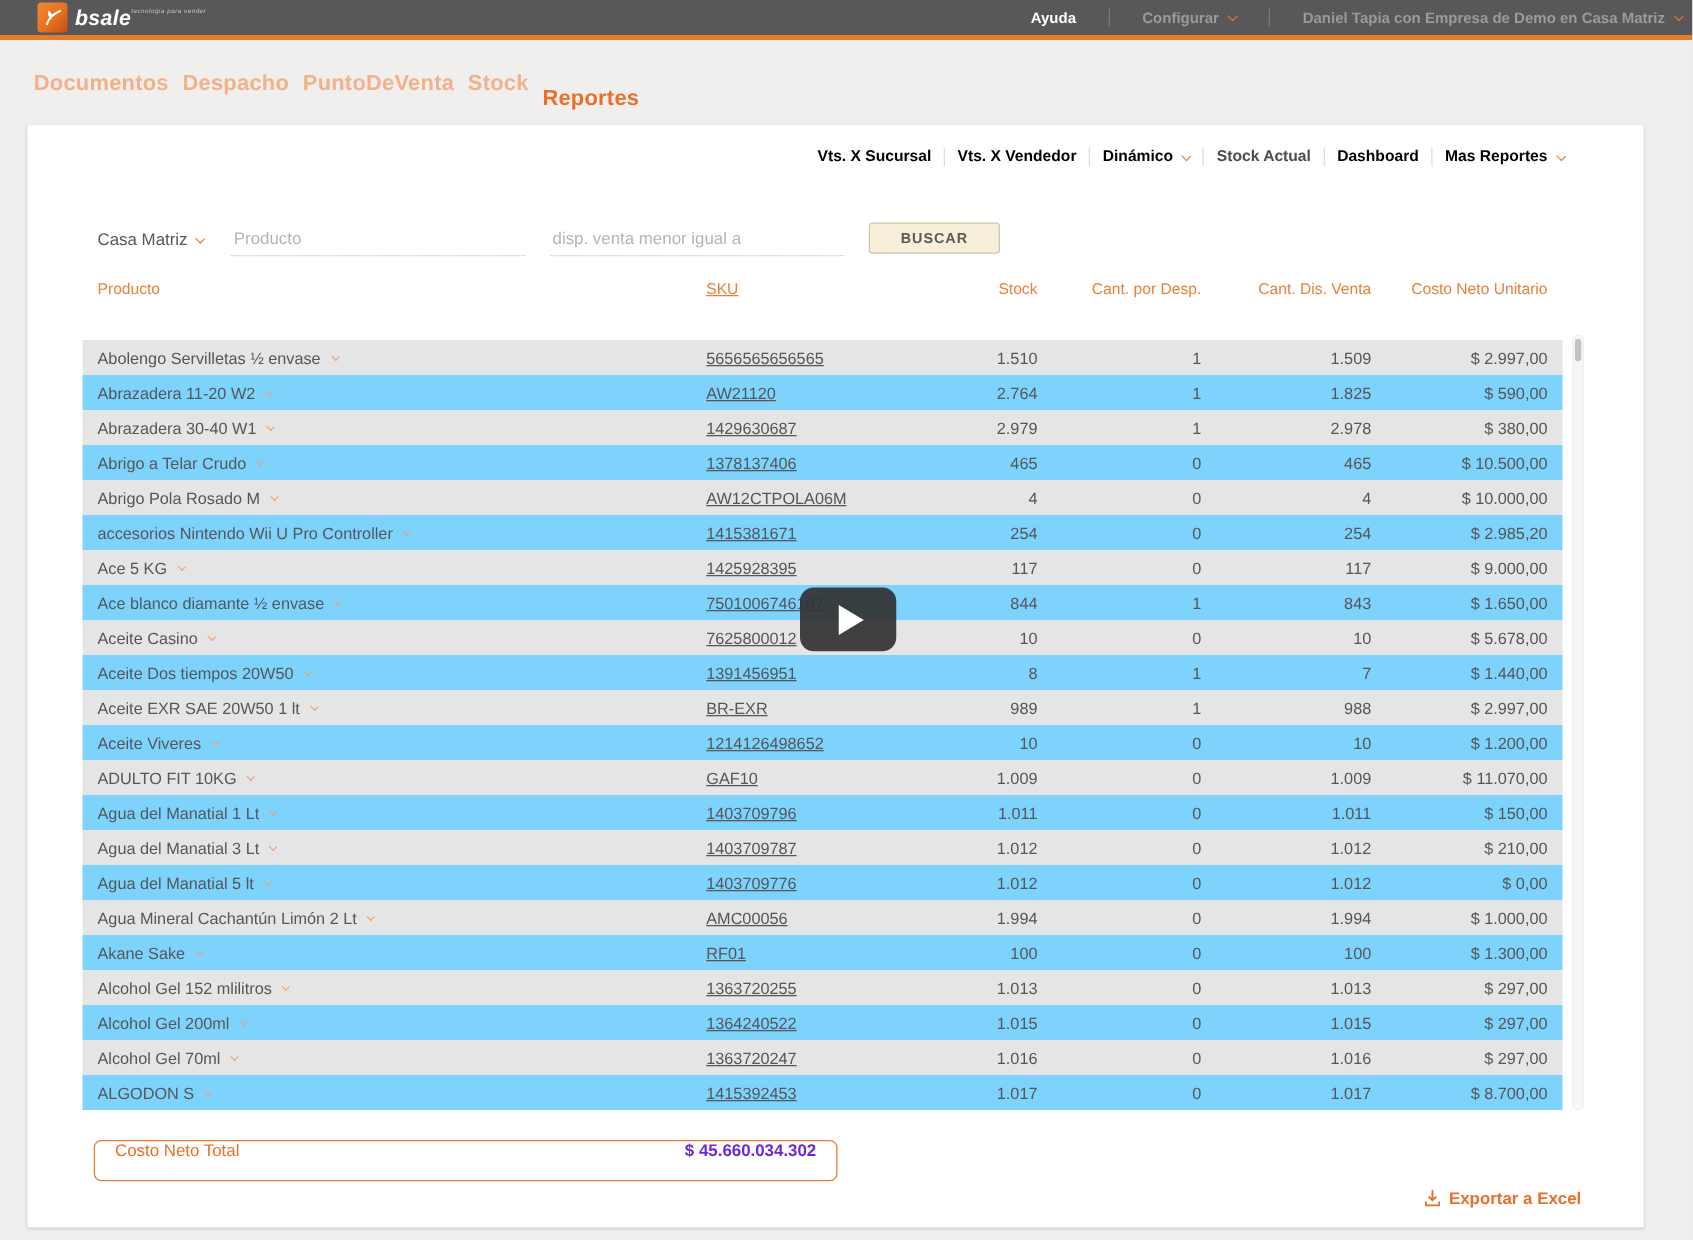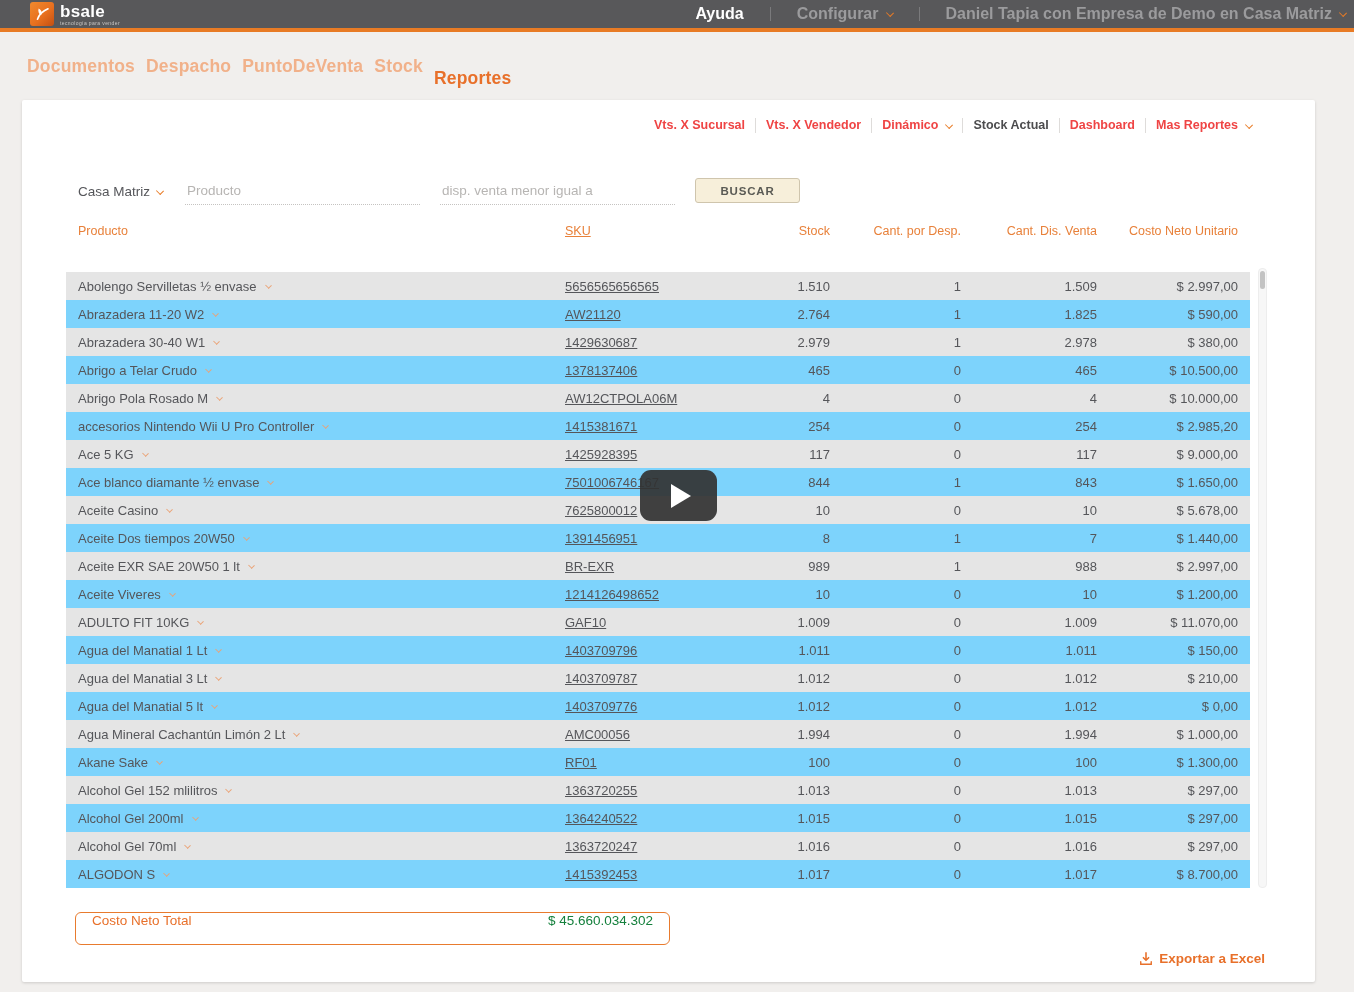--- a/index.html
+++ b/index.html
@@ -9,24 +9,24 @@
 
   
   .topbar { position:absolute; top:0; left:0; width:1354px; height:28px; background:#58585a;
             display:flex; align-items:center; justify-content:space-between; padding:0 8px 0 30px; z-index:5; }
   .accent-line { position:absolute; top:28px; left:0; width:1354px; height:4px; background:#e87b25; z-index:5; }
   .logo { display:flex; align-items:center; gap:6px; cursor:pointer; }
   .logo-cube { width:24px; height:24px; border-radius:3px;
                background:linear-gradient(135deg,#f08a2e 0%,#e8701f 55%,#c44f12 100%);
                display:flex; align-items:center; justify-content:center; }
   .logo-cube svg { width:18px; height:18px; }
-  .logo-text { display:flex; flex-direction:column; line-height:1; }
+  .logo-text { display:flex; line-height:1;font-style:italic; }
   .logo-name { color:#ffffff; font-size:17px; font-weight:bold; letter-spacing:0.3px; }
   .logo-tagline { color:#c9c7c5; font-size:5px; letter-spacing:0.4px; margin-top:1px; }
-  .topbar-right { display:flex; align-items:center; gap:26px; font-size:16px; font-weight:bold;justify-content:space-between; }
+  .topbar-right { display:flex; align-items:center; gap:26px; font-size:12px; font-weight:bold;justify-content:space-between; }
   .topbar-link { color:#ffffff; cursor:pointer; text-decoration:none; }
   .topbar-menu { color:#9b9b9d; cursor:pointer; text-decoration:none; display:flex; align-items:center; gap:6px; }
   .topbar-sep { width:1px; height:14px; background:#7a7a7c; }
 
   
   .chev { display:inline-block; width:6px; height:6px; border-right:1.6px solid #e87b25;
           border-bottom:1.6px solid #e87b25; transform:rotate(45deg) scaleY(0.9);
           margin-left:2px; margin-bottom:2px; }
   .chev.soft { border-color:#eba274; width:5px; height:5px; }
 
@@ -34,21 +34,21 @@
   .main-nav { position:absolute; top:56px; left:27px; display:flex; gap:11px; z-index:4; }
   .nav-item { font-size:17.5px; font-weight:bold; color:#f1b18a; text-decoration:none; cursor:pointer; letter-spacing:0.2px; }
   .nav-item.active { color:#e8702a;margin-top:12px; }
 
   
   .card { position:absolute; top:100px; left:22px; width:1293px; height:882px; background:#ffffff;
           border-radius:2px; box-shadow:0 1px 3px rgba(0,0,0,0.15); }
 
   
   .tabs { position:absolute; top:18px; right:63px; display:flex; align-items:center; }
-  .tab { font-size:12.5px; font-weight:bold; color:#ef4444; padding:0 10px; cursor:pointer;
+  .tab { font-size:12.5px; font-weight:bold; color:#000000; padding:0 10px; cursor:pointer;
          display:flex; align-items:center; gap:6px; border-right:1px solid #dedcda; line-height:15px; }
   .tab:last-child { border-right:none; padding-right:0; }
   .tab.active { color:#4c4c4e; }
 
   
   .filters { position:absolute; top:78px; left:56px; display:flex; align-items:flex-end; }
   .branch-select { font-size:13.5px; color:#55565a; display:flex; align-items:center; gap:5px;
                    cursor:pointer; padding-bottom:6px; width:107px; }
   .filter-input { width:235px; border:none; outline:none; background:transparent; font-size:13.5px;
                   color:#77787c; border-bottom:1px dotted #c5c3c1; padding:4px 2px 6px 2px;
@@ -79,21 +79,21 @@
   
   .play-overlay { position:absolute; top:370px; left:618px; width:77px; height:51px; background:rgba(50,50,50,0.92);
                   border-radius:11px; display:flex; align-items:center; justify-content:center; cursor:pointer; }
   .play-triangle { width:0; height:0; border-left:20px solid #ffffff; border-top:12px solid transparent;
                    border-bottom:12px solid transparent; margin-left:5px; }
 
   
   .total-box { position:absolute; top:812px; left:53px; width:595px; height:33px; border:1px solid #e87b2e;
                border-radius:6px; display:flex; align-items:flex-start; justify-content:space-between; padding:0 16px; background:#ffffff; }
   .total-label { color:#e8702a; font-size:13.5px; }
-  .total-value { color:#15803d; font-size:13.5px; }
+  .total-value { color:#6d28d9; font-size:13.5px;font-weight:bold; }
   .export-link { position:absolute; top:851px; right:50px; color:#e8702a; font-size:13.5px; font-weight:bold;
                  text-decoration:none; cursor:pointer; display:flex; align-items:center; gap:6px; }
   .export-link svg { width:14px; height:14px; }
 </style>
 </head>
 <body>
 
 <div class="screen">
 
   <header class="topbar">

